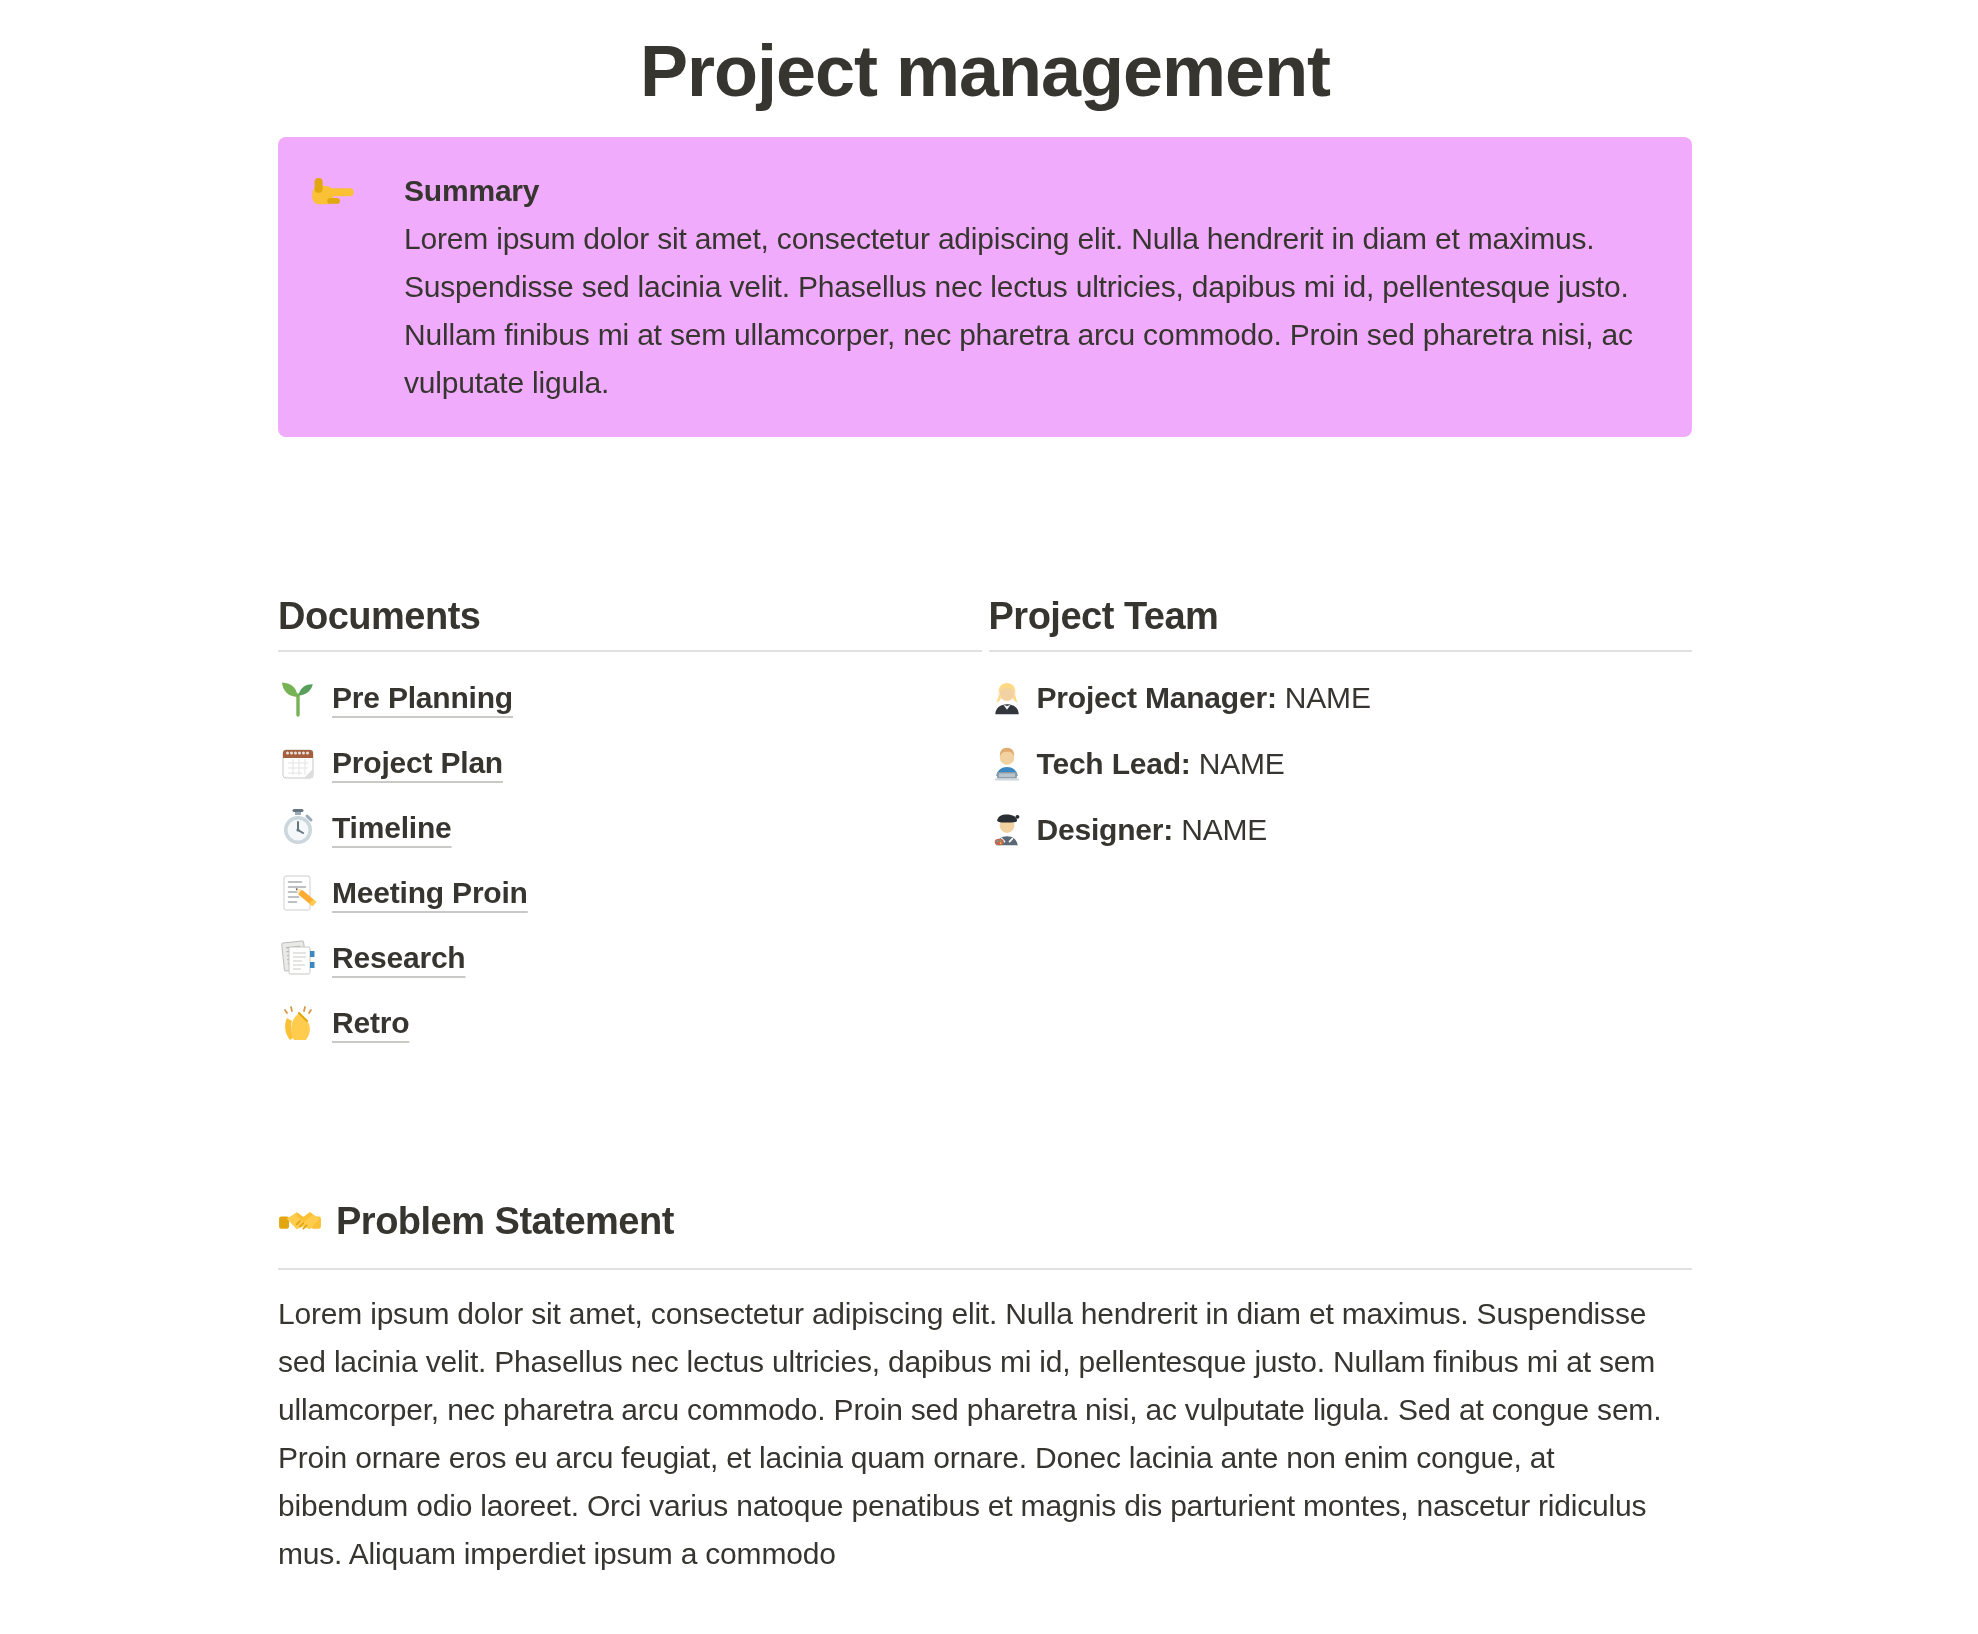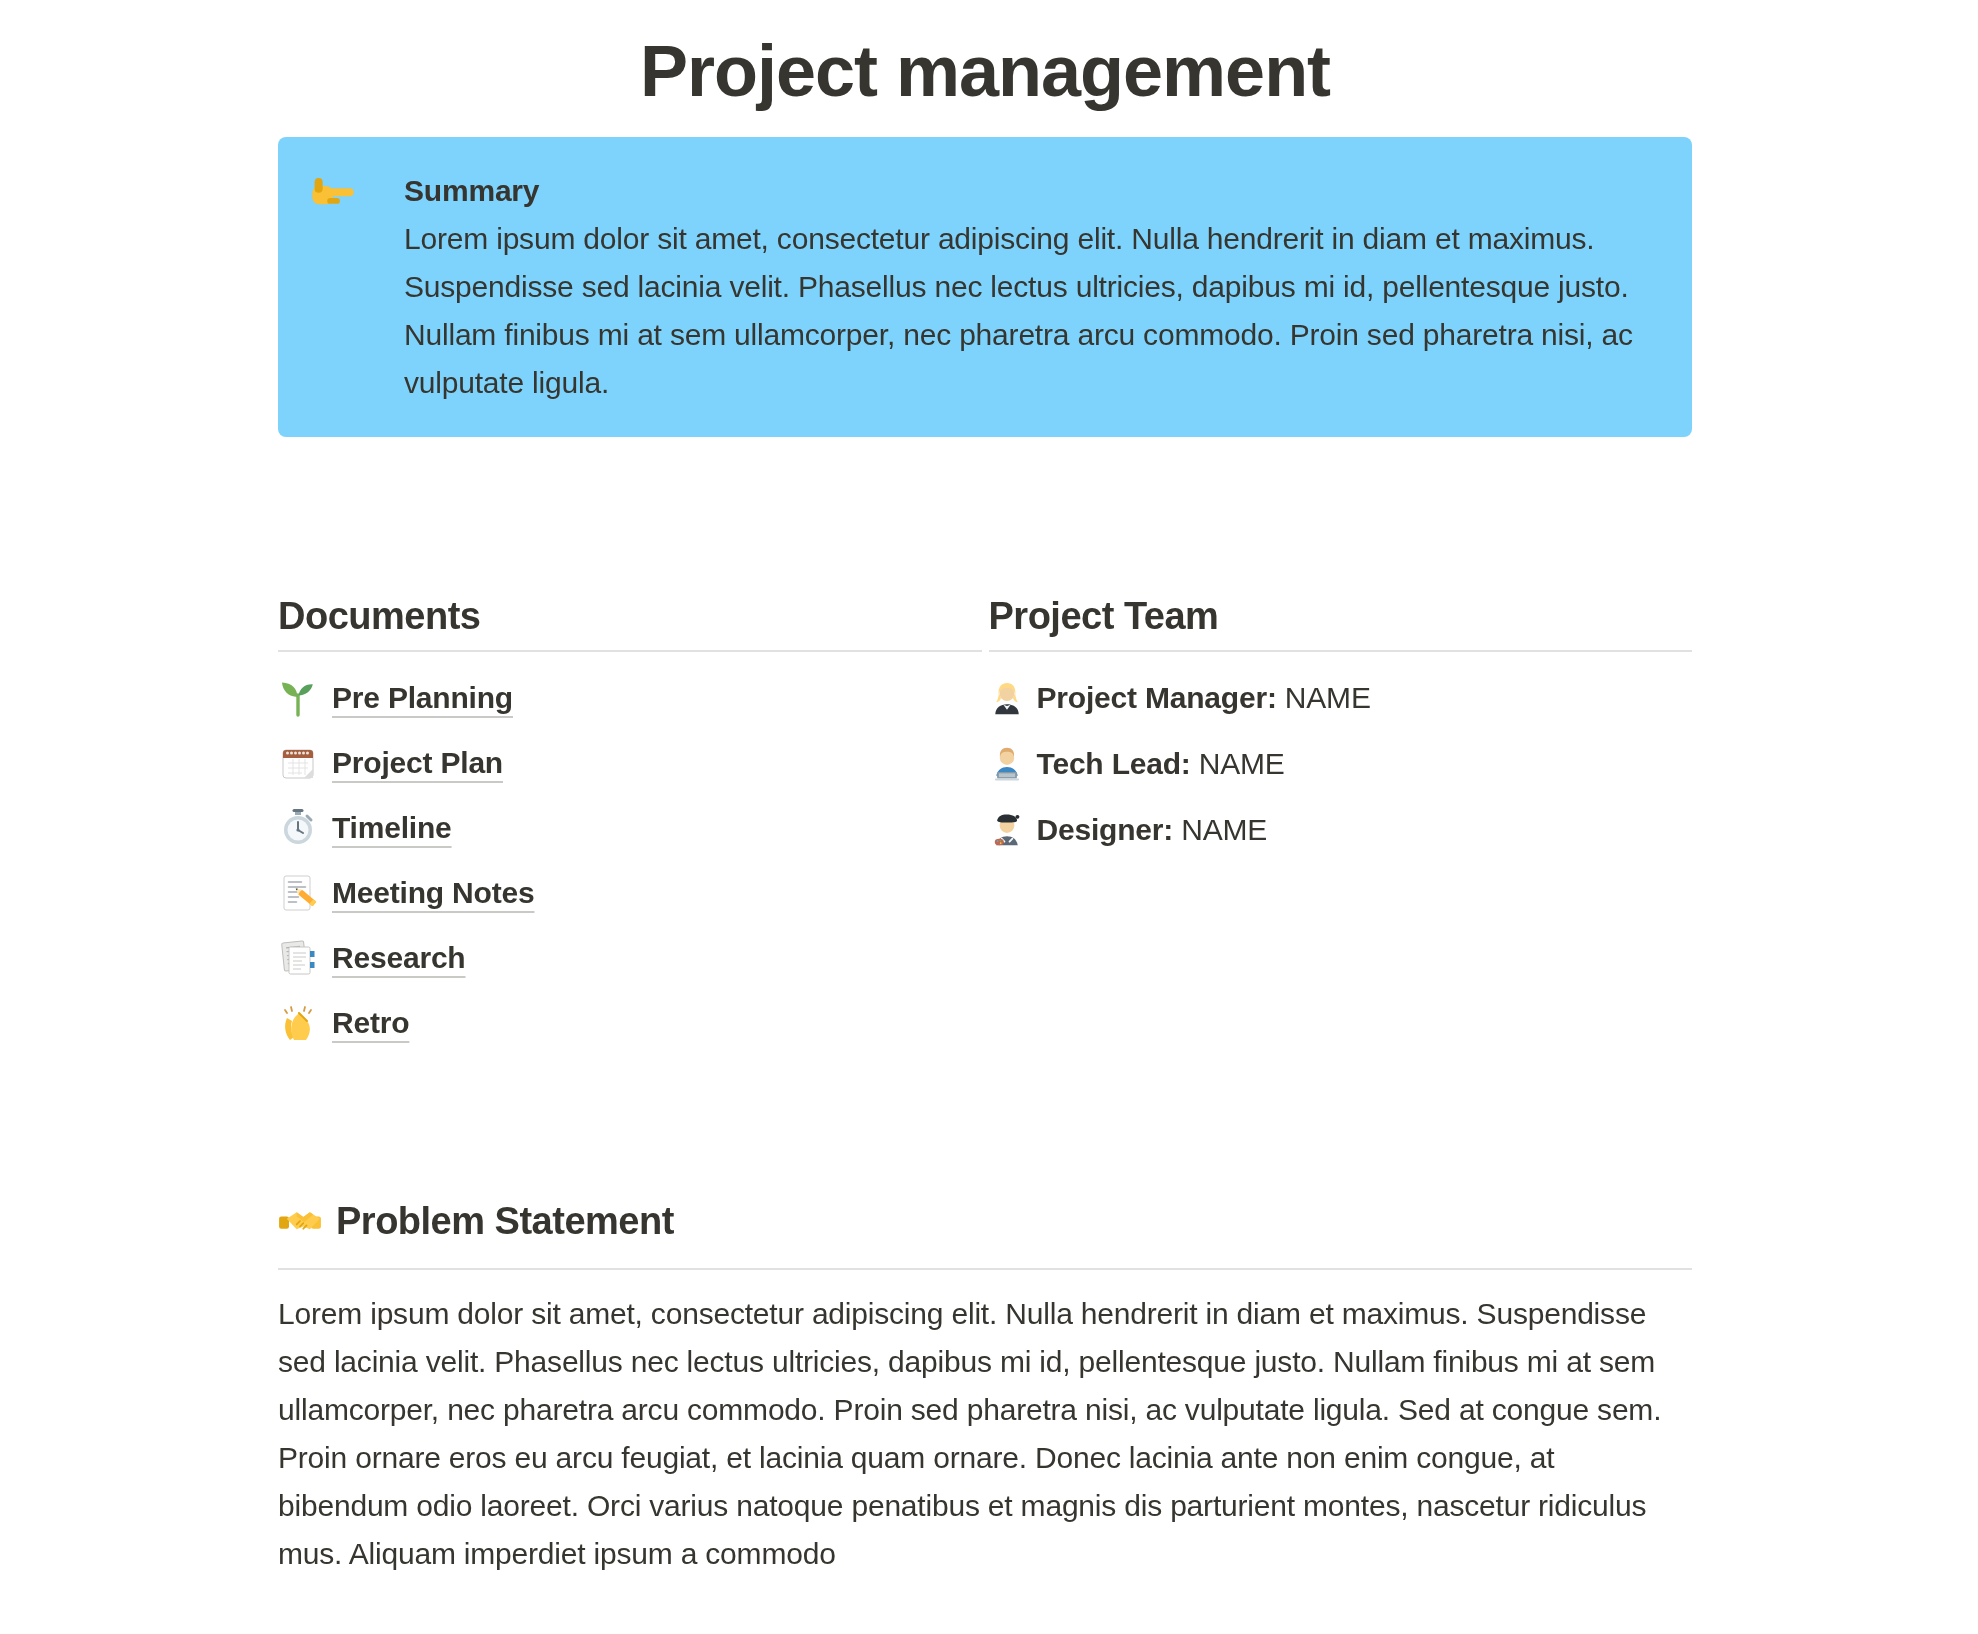--- a/index.html
+++ b/index.html
@@ -12,21 +12,21 @@
   }
   .page { padding: 28px 286px 0 278px; }
 
   h1.page-title {
     margin: 0; font-size: 72px; line-height: 1.2; font-weight: 700;
     letter-spacing: -1px; color: #37352f; text-align: center;
   }
 
   
   .callout {
-    margin-top: 23px; background: #7dd3fc; border-radius: 8px;
+    margin-top: 23px; background: #f0abfc; border-radius: 8px;
     padding: 30px 32px; display: flex; align-items: flex-start;
     min-height: 300px;
   }
   .callout-icon { width: 46px; height: 46px; flex: 0 0 46px; margin: 4px 48px 0 0; }
   .callout-icon svg { width: 100%; height: 100%; display: block; }
   .callout-body p { margin: 0; font-size: 30px; line-height: 48px; }
   .callout-title { font-weight: 700; }
 
   
   .columns {
@@ -145,21 +145,21 @@
                   <path d="M10.5 9h13M10.5 14h17M10.5 19h15M10.5 24h10M10.5 29h8"></path>
                 </g>
                 <g transform="rotate(40 28 24)">
                   <rect x="20" y="21" width="19" height="6" rx="1.2" fill="#FFAC33"></rect>
                   <path d="M20 21l-5.4 3 5.4 3z" fill="#FFE8B6"></path>
                   <path d="M16.6 22.9l-2 1.1 2 1.1z" fill="#292F33"></path>
                   <rect x="35" y="21" width="4" height="6" fill="#FFCC4D"></rect>
                 </g>
               </svg>
             </span>
-            <a class="doc-label">Meeting Notes</a>
+            <a class="doc-label">Meeting Proin</a>
           </li>
           <li class="doc-item">
             <span class="doc-icon">
               <svg viewBox="0 0 40 40">
                 <g transform="rotate(-6 16 18)">
                   <rect x="5" y="4" width="22" height="28" rx="1.5" fill="#E9E9E7" stroke="#BDBDBB"></rect>
                   <g stroke="#AEAEAC" stroke-width="1.2" fill="none">
                     <path d="M9 9h14M9 13h14M9 17h10M9 21h13M9 25h8"></path>
                   </g>
                 </g>

